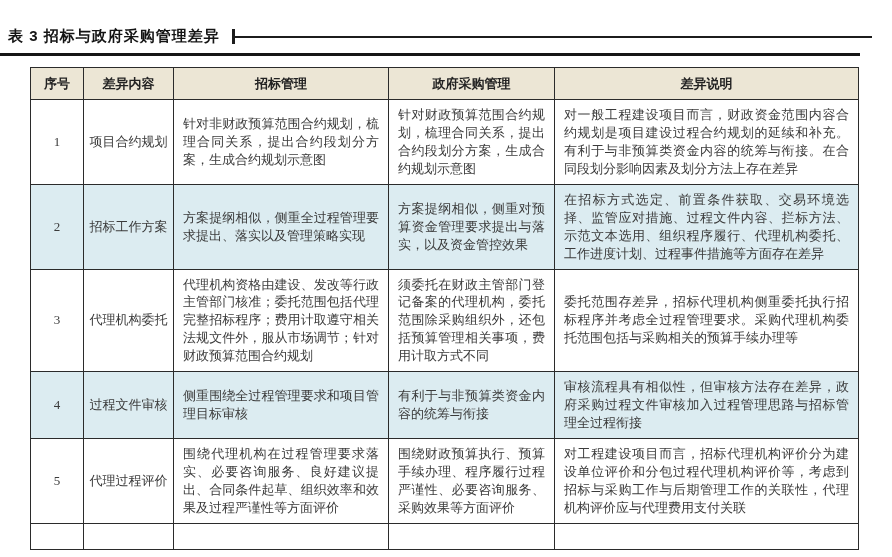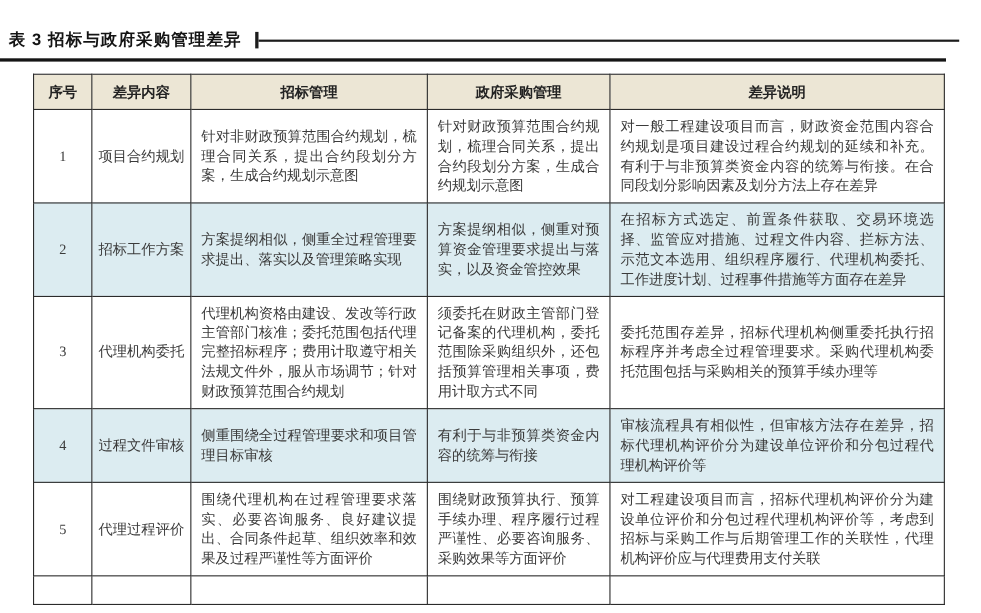--- a/index.html
+++ b/index.html
@@ -110,21 +110,21 @@
       <td class="center">代理机构委托</td>
       <td>代理机构资格由建设、发改等行政主管部门核准；委托范围包括代理完整招标程序；费用计取遵守相关法规文件外，服从市场调节；针对财政预算范围合约规划</td>
       <td>须委托在财政主管部门登记备案的代理机构，委托范围除采购组织外，还包括预算管理相关事项，费用计取方式不同</td>
       <td>委托范围存差异，招标代理机构侧重委托执行招标程序并考虑全过程管理要求。采购代理机构委托范围包括与采购相关的预算手续办理等</td>
     </tr>
     <tr class="alt">
       <td class="center">4</td>
       <td class="center">过程文件审核</td>
       <td>侧重围绕全过程管理要求和项目管理目标审核</td>
       <td>有利于与非预算类资金内容的统筹与衔接</td>
-      <td>审核流程具有相似性，但审核方法存在差异，招标代理机构评价分为建设单位评价和分包过程代理机构评价等</td>
+      <td>审核流程具有相似性，但审核方法存在差异，政府采购过程文件审核加入过程管理思路与招标管理全过程衔接</td>
     </tr>
     <tr>
       <td class="center">5</td>
       <td class="center">代理过程评价</td>
       <td>围绕代理机构在过程管理要求落实、必要咨询服务、良好建议提出、合同条件起草、组织效率和效果及过程严谨性等方面评价</td>
       <td>围绕财政预算执行、预算手续办理、程序履行过程严谨性、必要咨询服务、采购效果等方面评价</td>
       <td>对工程建设项目而言，招标代理机构评价分为建设单位评价和分包过程代理机构评价等，考虑到招标与采购工作与后期管理工作的关联性，代理机构评价应与代理费用支付关联</td>
     </tr>
     <tr class="partial">
       <td></td>

